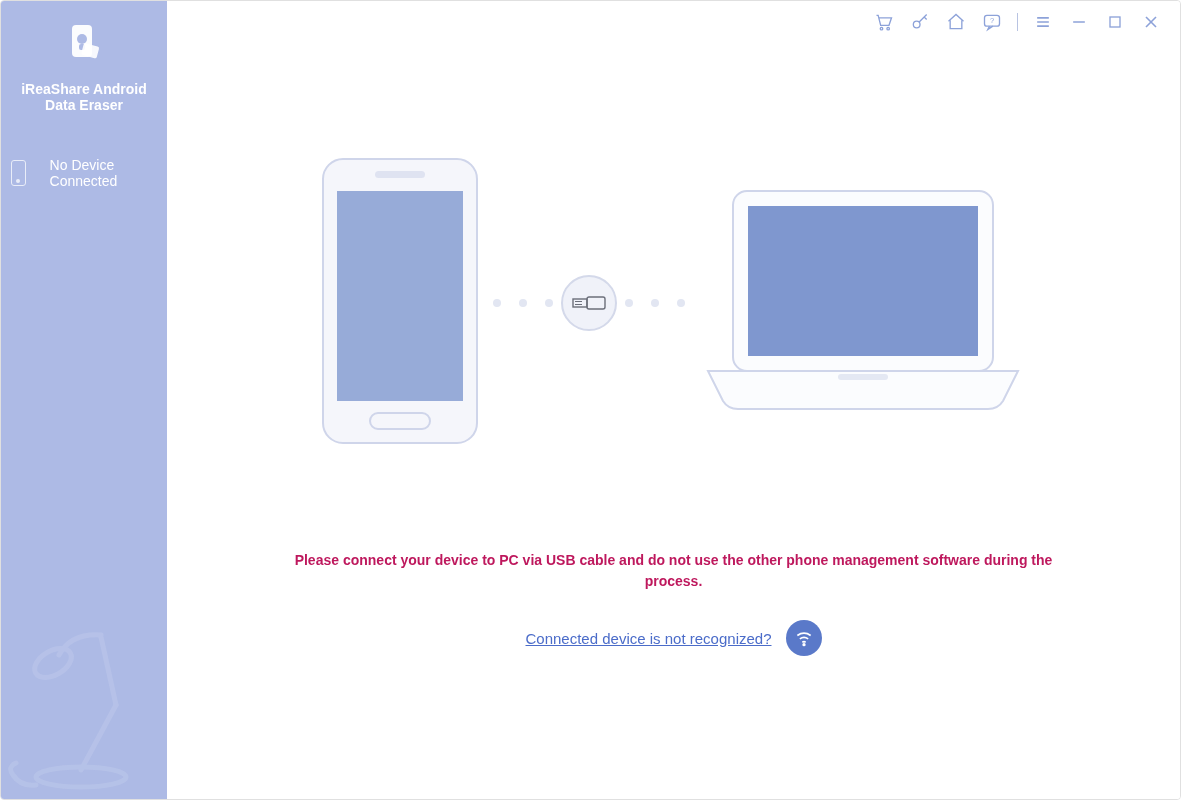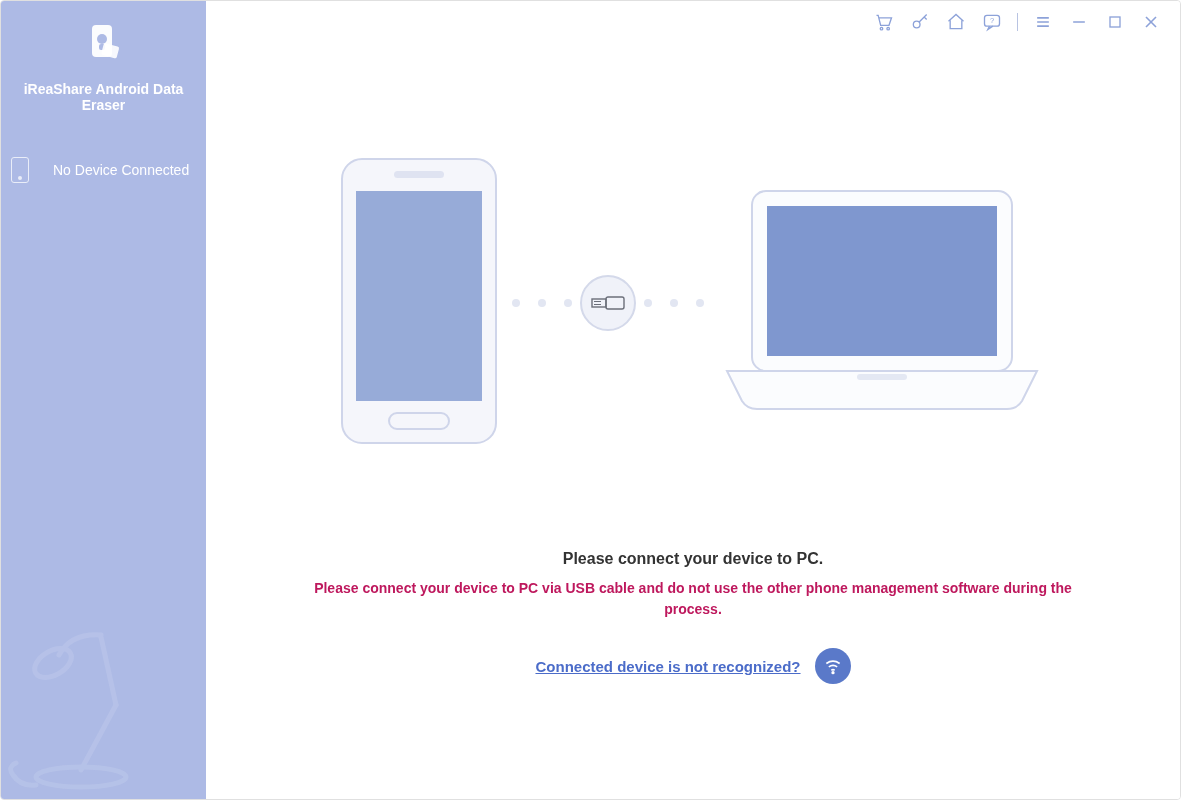--- a/index.html
+++ b/index.html
@@ -7,21 +7,21 @@
   font-family: Arial, Helvetica, sans-serif;
   background: #fff;
   width: 1181px;
   height: 800px;
   overflow: hidden;
   border: 1px solid #e0e0e0;
   border-radius: 4px;
   display: flex;
 }
 .sidebar {
-  width: 205px;
+  width: 166px;
   height: 100%;
   background: #adbae5;
   position: relative;
   color: #fff;
 }
 .brand {
   text-align: center;
   padding: 20px 4px 10px;
 }
 .brand-icon {
@@ -159,21 +159,21 @@
 }
 .help-row {
   margin-top: 28px;
   display: flex;
   align-items: center;
   justify-content: center;
   gap: 14px;
 }
 .help-link {
   font-size: 15px;
-  font-weight: bold;
+  font-weight: normal;
   color: #4b6cc9;
   text-decoration: underline;
   cursor: pointer;
 }
 .wifi-btn {
   width: 36px;
   height: 36px;
   border-radius: 50%;
   background: #5a79c9;
   display: flex;
@@ -308,21 +308,20 @@
           <rect x="40" y="20" width="260" height="180" rx="14" fill="#fbfcfe" stroke="#cfd5ea" stroke-width="2"></rect>
           <rect x="55" y="35" width="230" height="150" fill="#7f97cf"></rect>
           <path d="M 15 200 L 325 200 L 310 230 Q 305 238 295 238 L 45 238 Q 35 238 30 230 Z" fill="#fbfcfe" stroke="#cfd5ea" stroke-width="2"></path>
           <rect x="145" y="203" width="50" height="6" rx="3" fill="#e4e8f3"></rect>
         </svg>
       </span>
 
     </div>
 
     <div class="texts">
-      <div class="headline">Please connect your device to PC.</div>
       <div class="subline">Please connect your device to PC via USB cable and do not use the other phone management software during the process.</div>
       <div class="help-row">
         <a class="help-link">Connected device is not recognized?</a>
         <span class="wifi-btn">
           <svg width="20" height="20" viewBox="0 0 24 24" fill="none" stroke="#fff" stroke-width="2">
             <path d="M4 9 a14 14 0 0 1 16 0"></path>
             <path d="M7 13 a9 9 0 0 1 10 0"></path>
             <path d="M10 17 a4 4 0 0 1 4 0"></path>
             <circle cx="12" cy="20" r="1" fill="#fff"></circle>
           </svg>

